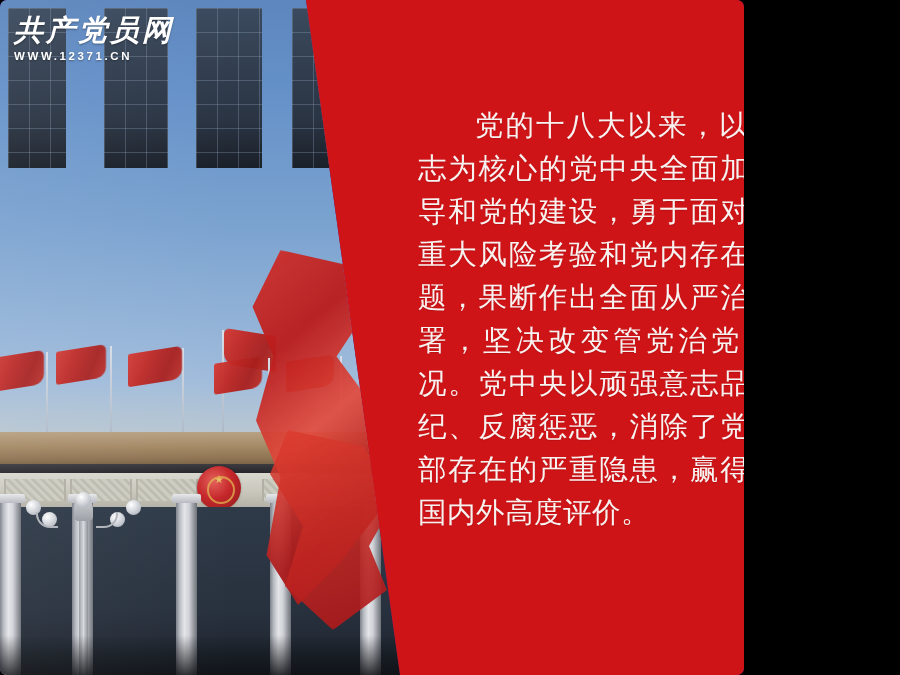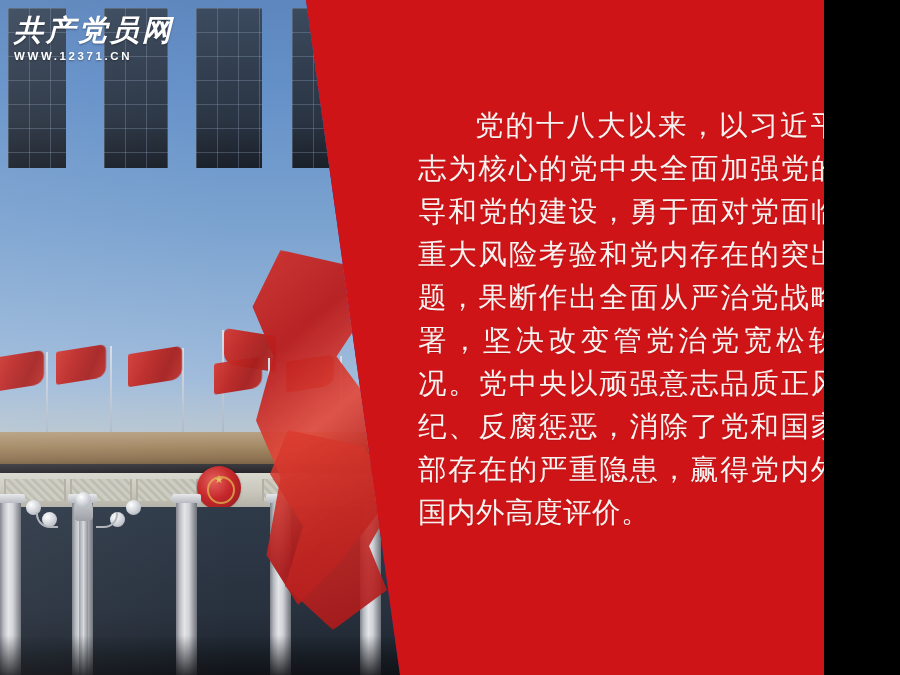--- a/index.html
+++ b/index.html
@@ -2,25 +2,26 @@
 <html><head>
 <meta charset="utf-8">
 <style>
   html, body {
     margin: 0;
     padding: 0;
     background: #000;
   }
   #stage {
     position: relative;
-    width: 824px;
+    width: 744px;
     height: 675px;
     overflow: hidden;
     font-family: "Liberation Sans", "DejaVu Sans", sans-serif;
     background: #4c1d95;
+    border-radius: 7px;
   }
 
   
   #photo {
     position: absolute;
     left: 0; top: 0;
     width: 430px;
     height: 675px;
     overflow: hidden;
     

